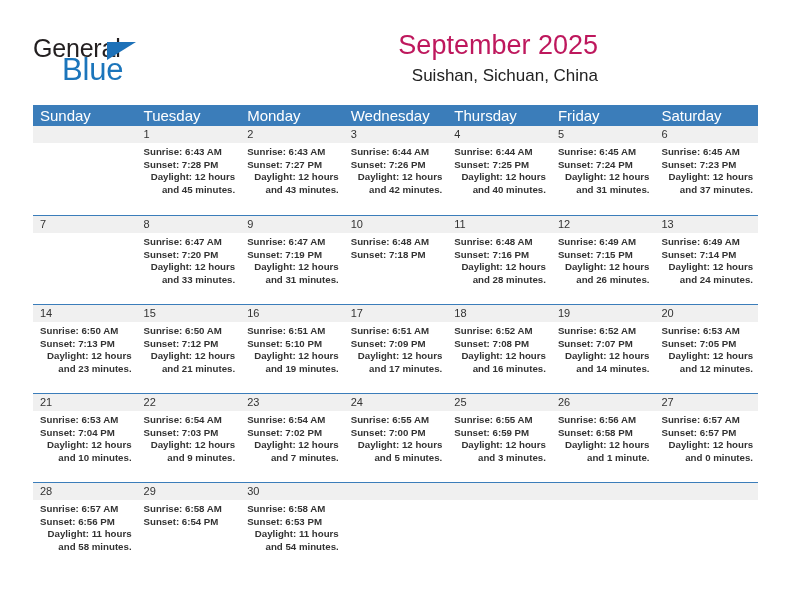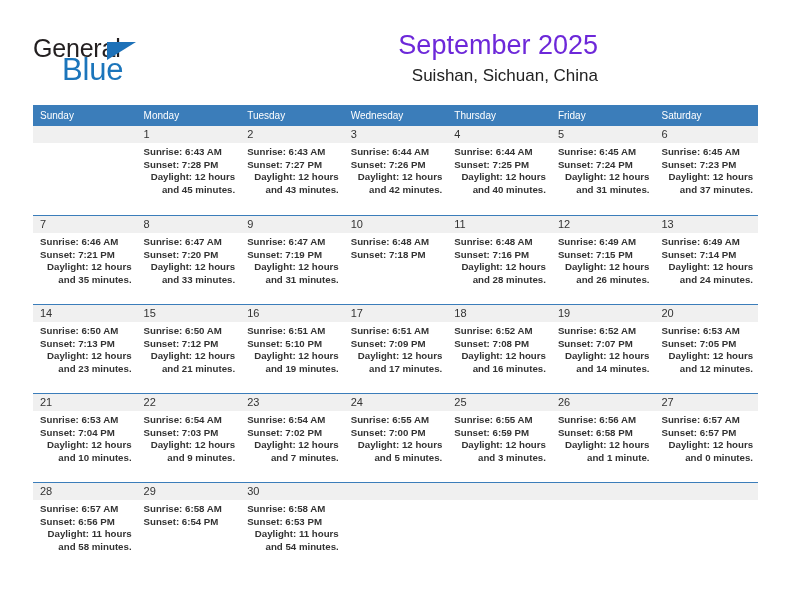--- a/index.html
+++ b/index.html
@@ -65,21 +65,21 @@
     line-height: 28px;
   }
   .title-block {
     position: absolute;
     right: 0;
     top: 0;
     text-align: right;
   }
   .cal-title {
     font-size: 27px;
-    color: #6d28d9;
+    color: #be185d;
     line-height: 34px;
     white-space: nowrap;
   }
   .cal-subtitle {
     font-size: 17px;
     color: #222222;
     line-height: 20px;
     margin-top: 4px;
     white-space: nowrap;
   }
@@ -92,21 +92,21 @@
     width: 725px;
   }
   .weekday-row {
     display: flex;
     background: #3b7dba;
     height: 21px;
   }
   .weekday {
     flex: 1 1 0;
     color: #ffffff;
-    font-size: 10px;
+    font-size: 15px;
     line-height: 21px;
     padding-left: 7px;
     box-sizing: border-box;
     overflow: hidden;
     white-space: nowrap;
   }
   .week-row {
     display: flex;
     border-top: 1.5px solid #3b7dba;
     height: 89px;
@@ -164,22 +164,22 @@
     <div class="title-block">
       <div class="cal-title">September 2025</div>
       <div class="cal-subtitle">Suishan, Sichuan, China</div>
     </div>
 
   </div>
 
   <div class="calendar">
     <div class="weekday-row" id="weekday-row">
         <div class="weekday">Sunday</div>
+        <div class="weekday">Tuesday</div>
         <div class="weekday">Monday</div>
-        <div class="weekday">Tuesday</div>
         <div class="weekday">Wednesday</div>
         <div class="weekday">Thursday</div>
         <div class="weekday">Friday</div>
         <div class="weekday">Saturday</div>
       </div>
     <div id="weeks-container">
         <div class="week-row">
           <div class="day-cell empty">
             <div class="day-num-band"></div>
           </div>
@@ -228,25 +228,20 @@
             <div class="day-body">
               <div>Sunrise: 6:45 AM</div>
               <div>Sunset: 7:23 PM</div>
               <div class="dl-wrap">Daylight: 12 hours and 37 minutes.</div>
             </div>
           </div>
         </div>
         <div class="week-row">
           <div class="day-cell">
             <div class="day-num-band">7</div>
-            <div class="day-body">
-              <div>Sunrise: 6:46 AM</div>
-              <div>Sunset: 7:21 PM</div>
-              <div class="dl-wrap">Daylight: 12 hours and 35 minutes.</div>
-            </div>
           </div>
           <div class="day-cell">
             <div class="day-num-band">8</div>
             <div class="day-body">
               <div>Sunrise: 6:47 AM</div>
               <div>Sunset: 7:20 PM</div>
               <div class="dl-wrap">Daylight: 12 hours and 33 minutes.</div>
             </div>
           </div>
           <div class="day-cell">

